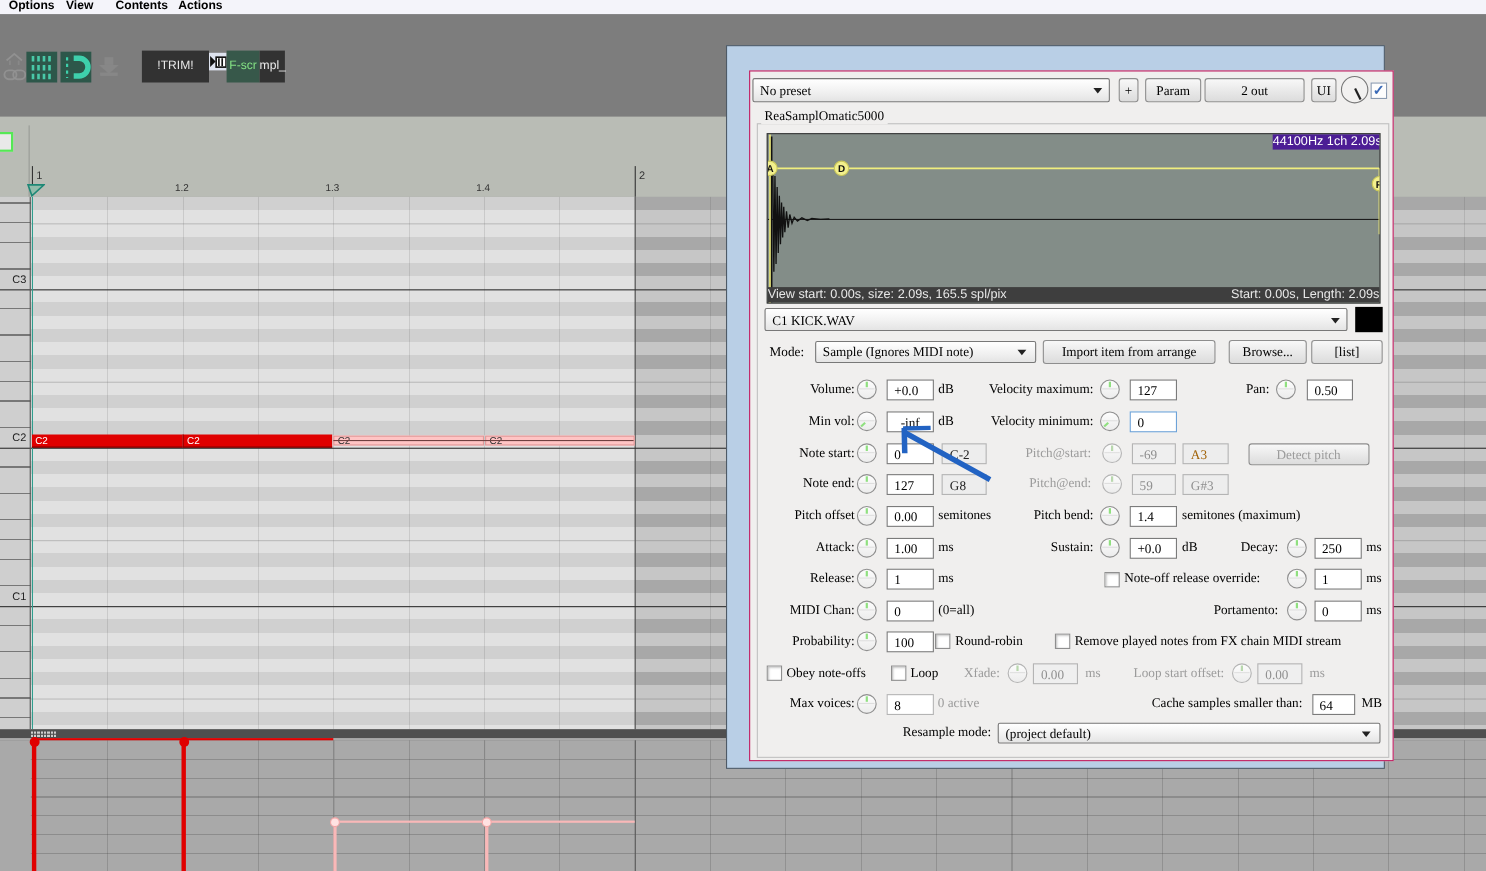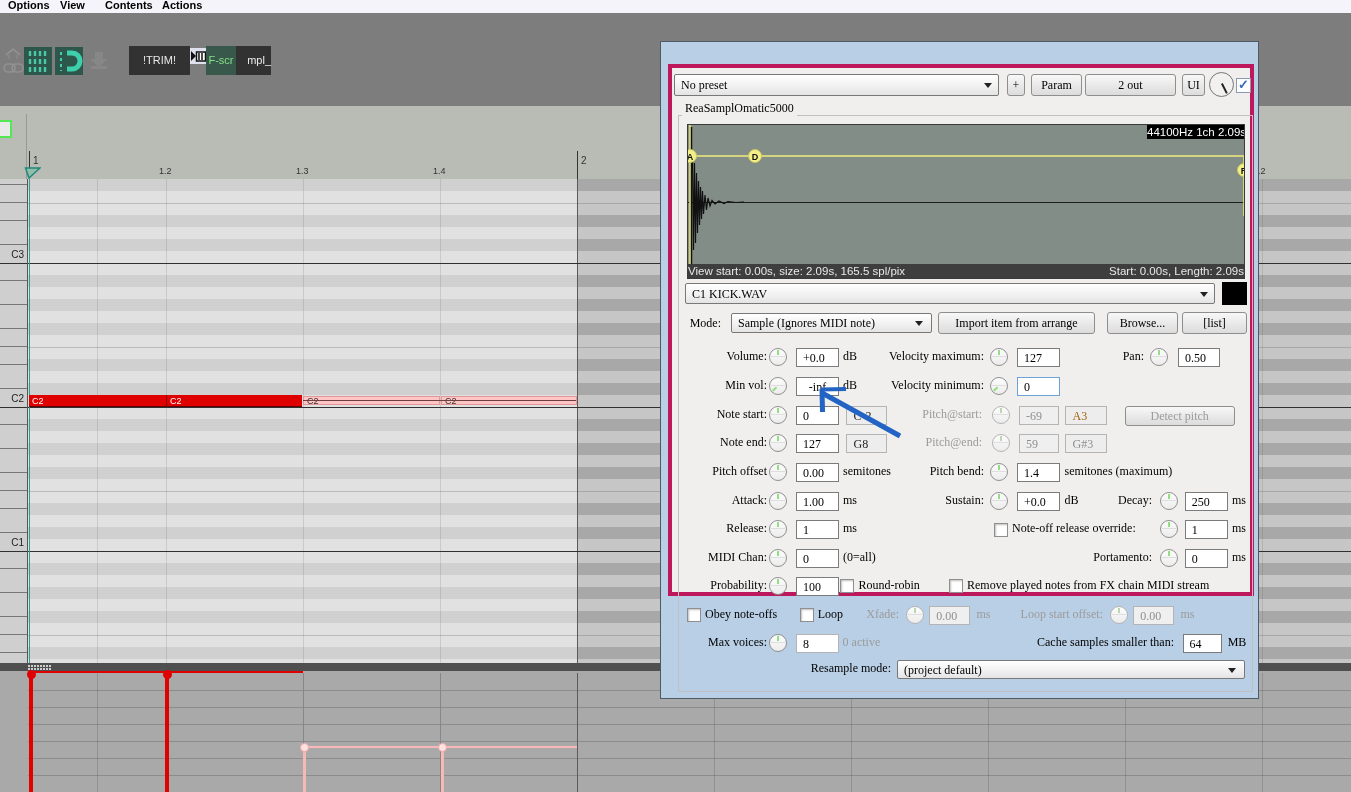--- a/index.html
+++ b/index.html
@@ -77,21 +77,21 @@
   </svg>
   <div class="tbtn" style="left:129px;width:61px;background:#323232;color:#e8e8e8;font-size:11px;text-align:center;line-height:29px">!TRIM!</div>
   <div class="abs" style="left:190px;top:35px;width:16px;height:16px;background:#dde2ee"></div>
   <svg class="abs" style="left:190px;top:35px" width="16" height="16" viewBox="0 0 16 16">
     <polygon points="1,3 6,8 1,13" fill="#111"></polygon>
     <rect x="6.5" y="4" width="9" height="9" fill="#fff" stroke="#111" stroke-width="1.5"></rect>
     <line x1="9" y1="5" x2="9" y2="12" stroke="#111" stroke-width="1.5"></line>
     <line x1="12" y1="5" x2="12" y2="12" stroke="#111" stroke-width="1.5"></line>
   </svg>
   <div class="tbtn" style="left:206px;width:30px;background:#37584a;color:#84e184;font-size:11px;text-align:center;line-height:29px">F-scr</div>
-  <div class="tbtn" style="left:236px;width:35px;background:#323232;color:#ececec;font-size:11px;text-align:right;line-height:28px">mpl_</div>
+  <div class="tbtn" style="left:236px;width:23px;background:#323232;color:#ececec;font-size:11px;text-align:center;line-height:28px">mpl_</div>
 </div>
 
 <div id="ruler" class="abs">
   <div class="abs" style="left:-6px;top:14px;width:14px;height:14px;background:#e9e9e9;border:2px solid #55e855"></div>
   <div class="abs" style="left:26px;top:8px;width:1px;height:65px;background:rgba(110,115,110,0.45)"></div>
   <div class="rtick" style="left:29px;top:45px;height:17px"></div>
   <div class="rnum" style="left:33px;top:49px">1</div>
   <div class="rnum" style="left:159px;top:60px;font-size:9px">1.2</div>
   <div class="rnum" style="left:296px;top:60px;font-size:9px">1.3</div>
   <div class="rnum" style="left:433px;top:60px;font-size:9px">1.4</div>
@@ -175,37 +175,37 @@
   <div class="abs" style="left:303px;top:73px;width:274px;height:2px;background:#f9b8b8"></div>
   <div class="abs" style="left:303px;top:75px;width:3px;height:44px;background:#f9b8b8"></div>
   <div class="abs" style="left:441px;top:75px;width:3px;height:44px;background:#f9b8b8"></div>
   <div class="abs" style="left:300px;top:69.5px;width:7px;height:7px;border-radius:50%;background:#ffe2e2;border:1px solid #f4a6a6"></div>
   <div class="abs" style="left:438px;top:69.5px;width:7px;height:7px;border-radius:50%;background:#ffe2e2;border:1px solid #f4a6a6"></div>
 </div>
 
 <div id="plugwin" class="abs" style="background:#b9cfe6;border:1px solid #4e5a66;box-sizing:border-box;width:599px;height:658px">
 
 
-  <div class="abs" style="left:7px;top:22px;width:586px;height:532px;background:#f0efee;border:4px solid #be185d;box-sizing:border-box">
+  <div class="abs" style="left:20px;top:22px;width:586px;height:628px;background:#f0efee;border:1px solid #be185d;box-sizing:border-box">
 
     <div class="combo" style="left:2px;top:6px;width:325px;height:22px;line-height:21px;box-sizing:border-box;padding-left:6px">No preset<span class="ar"></span></div>
     <div class="btn" style="left:335px;top:6px;width:18px;height:22px;line-height:20px;box-sizing:border-box">+</div>
     <div class="btn" style="left:359px;top:6px;width:51px;height:22px;line-height:20px;box-sizing:border-box">Param</div>
     <div class="btn" style="left:413px;top:6px;width:91px;height:22px;line-height:20px;box-sizing:border-box">2 out</div>
     <div class="btn" style="left:510px;top:6px;width:23px;height:22px;line-height:20px;box-sizing:border-box">UI</div>
     <div class="abs" style="left:537px;top:4px;width:23px;height:23px;border-radius:50%;border:1px solid #777;background:#f2f1f0">
       <div class="abs" style="left:11px;top:11px;width:1.5px;height:11px;background:#222;transform-origin:0 0;transform:rotate(-27deg)"></div>
     </div>
     <div class="abs" style="left:564px;top:10px;width:13px;height:13px;background:#fdfdfd;border:1px solid #8a9ab0;color:#3a6ab8;font-size:13px;font-weight:700;line-height:12px;text-align:center">✓</div>
 
     <div class="abs" style="left:6px;top:47px;width:573px;height:575px;border:1px solid #c0c0c0"></div>
     <div class="abs ser" style="left:10px;top:33px;background:#f0efee;padding:0 3px;font-size:12px">ReaSamplOmatic5000</div>
 
     <div class="abs" style="left:15px;top:56px;width:558px;height:155px;background:#838d88;border:1px solid #3a3a3a;box-sizing:border-box;overflow:hidden">
-      <div class="abs" style="right:0;top:0;width:97px;height:14px;background:#000000;color:#fff;font-size:11.5px;line-height:14px;text-align:right;padding-right:2px;box-sizing:border-box;white-space:nowrap">44100Hz 1ch 2.09s</div>
+      <div class="abs" style="right:0;top:0;width:97px;height:14px;background:#4c1d95;color:#fff;font-size:11.5px;line-height:14px;text-align:right;padding-right:2px;box-sizing:border-box;white-space:nowrap">44100Hz 1ch 2.09s</div>
       <div class="abs" style="left:0;top:77px;width:558px;height:1px;background:#1c1c1c"></div>
       <svg class="abs" style="left:0;top:0" width="558" height="155" viewBox="0 0 558 155">
         <path d="M3,2 V153" stroke="#111" stroke-width="2.5" fill="none"></path>
         <path d="M4.5,30 L5.5,125 L6.5,38 L7.5,118 L8.5,48 L9.5,108 L10.5,56 L11.5,100 L12.5,62 L13.5,94 L14.5,66 L15.5,89 L17,70 L18.5,85 L20,73 L22,81 L24,75.5 L27,79 L31,76 L36,78.5 L40,76.5 L48,77.5 L56,77" stroke="#111" stroke-width="1.2" fill="none"></path>
         <line x1="2" y1="0" x2="2" y2="155" stroke="#f0ee7e" stroke-width="1.5"></line>
         <line x1="2" y1="31" x2="556" y2="31" stroke="#f0ee7e" stroke-width="1.5"></line>
         <line x1="556" y1="31" x2="556" y2="91" stroke="#f0ee7e" stroke-width="1.5"></line>
         <g font-family="Liberation Sans,sans-serif" font-size="9" font-weight="700" text-anchor="middle">
           <circle cx="2" cy="31" r="6.5" fill="#f3f08c" stroke="#caC85a" stroke-width="1"></circle>
             <text x="2" y="34.5" fill="#111">A</text>

